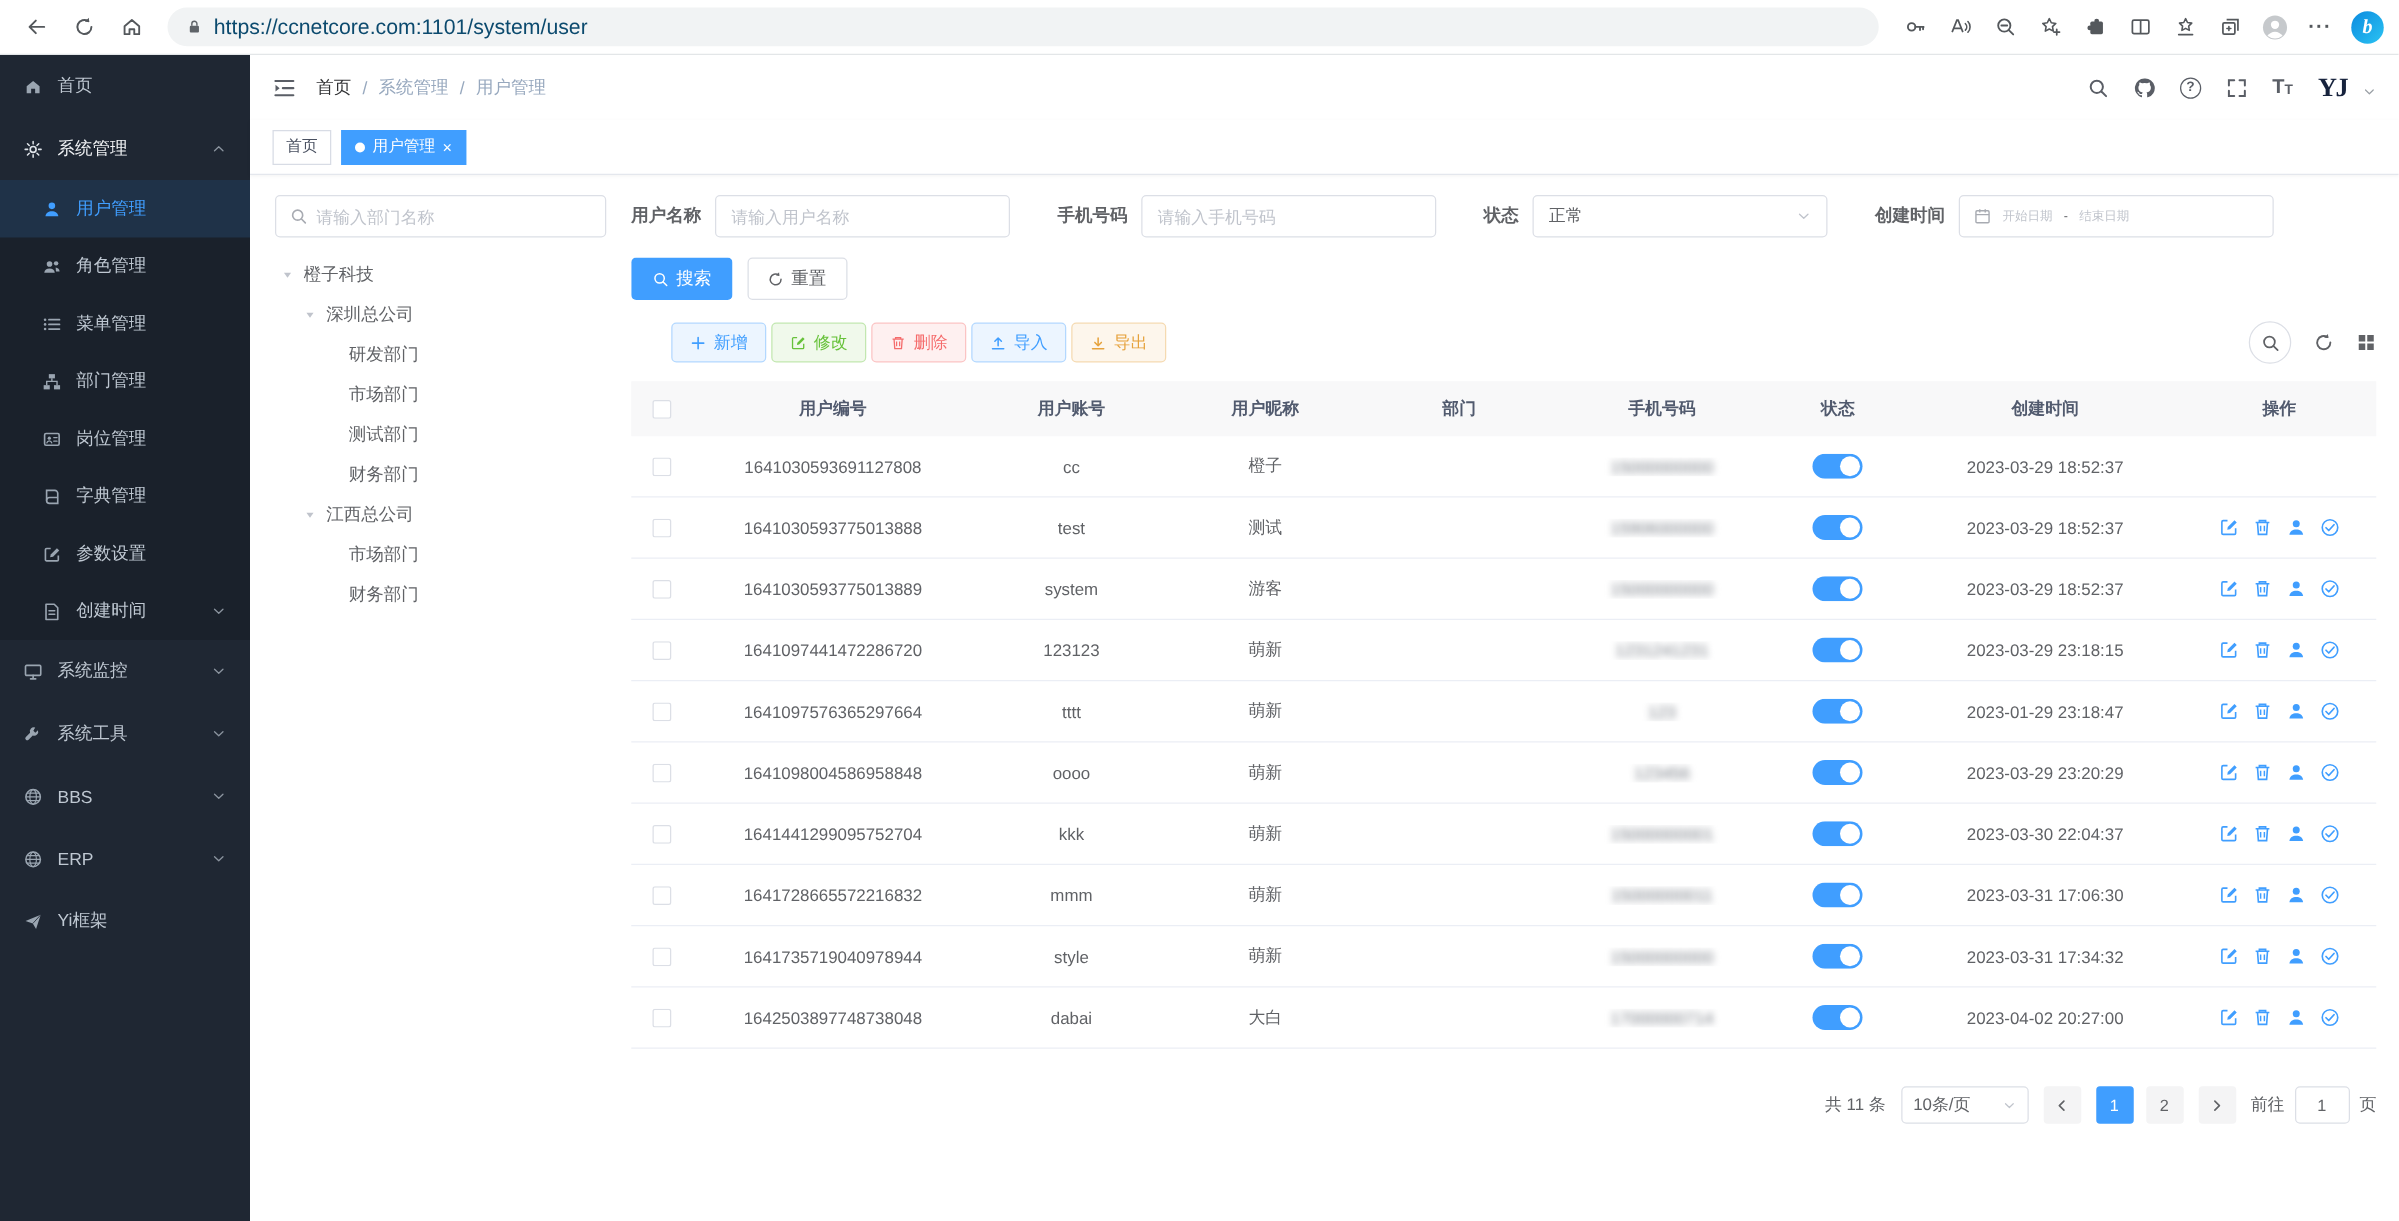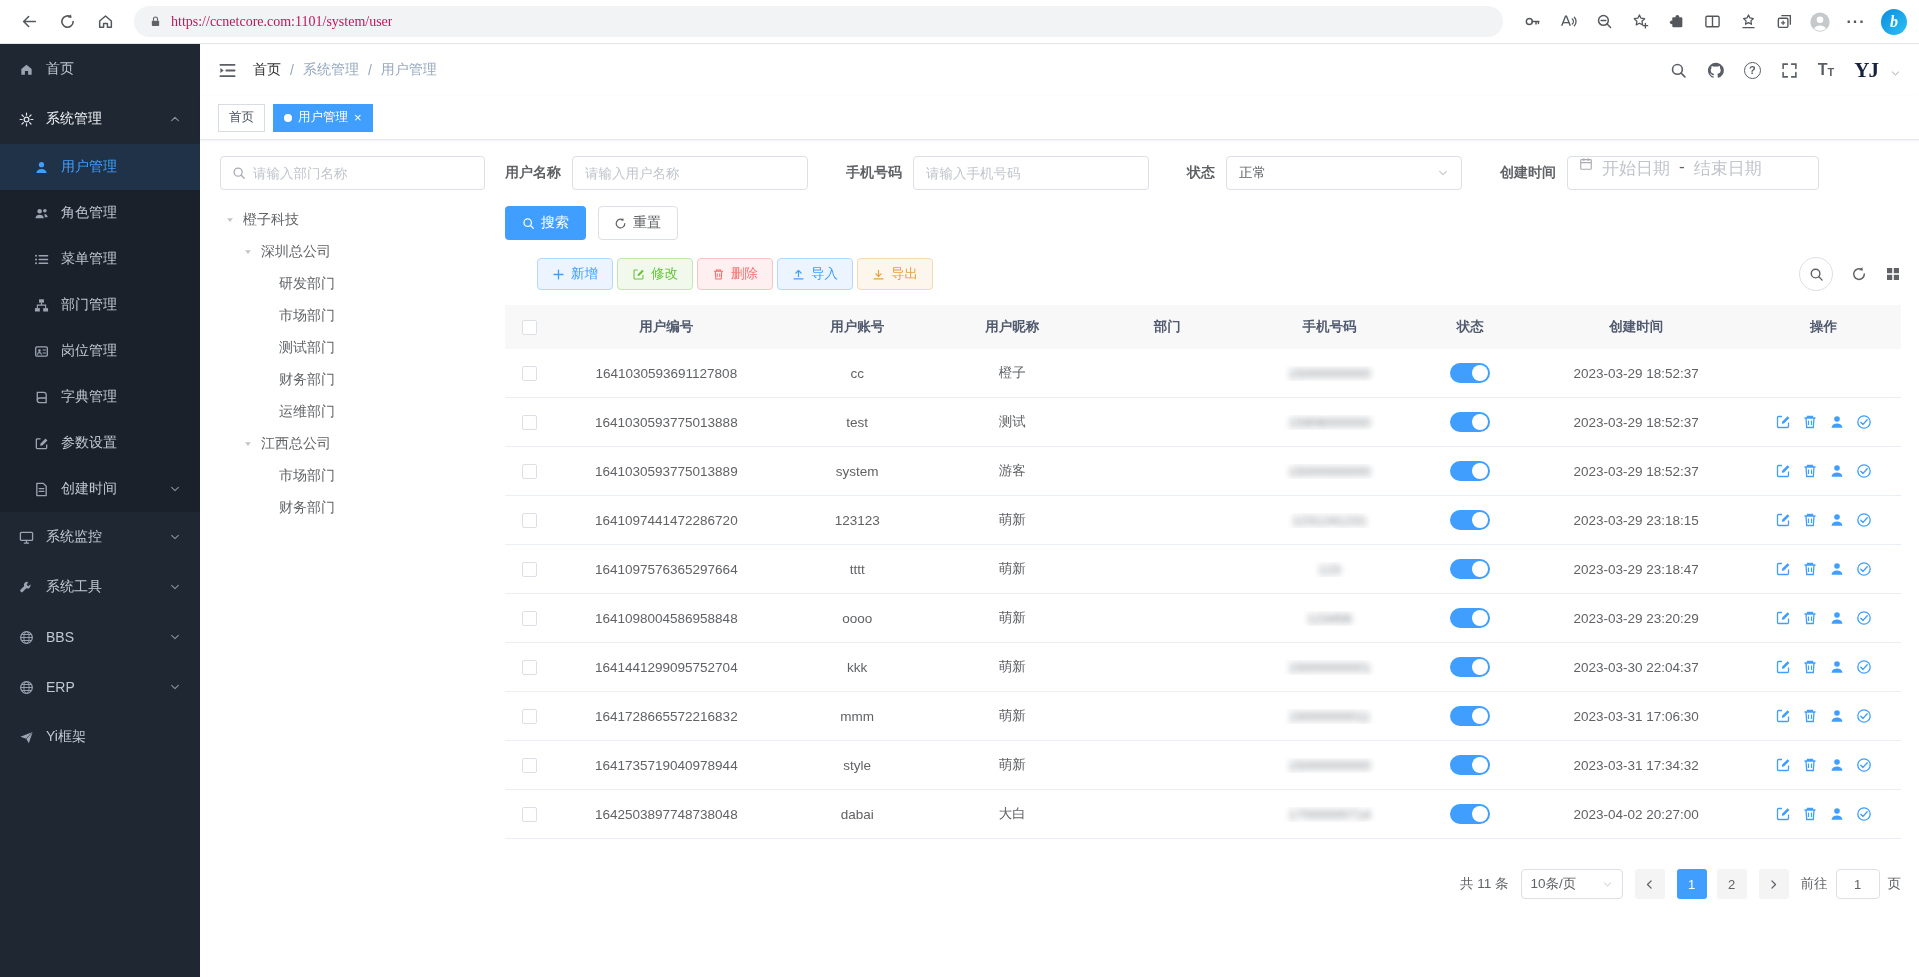--- a/index.html
+++ b/index.html
@@ -7,21 +7,21 @@
   svg { display:block; }
   input { font-family:inherit; }
   input::placeholder { color:#c0c4cc; }
 
   
   .browser-chrome { height:44px; display:flex; align-items:center; background:#fff; border-bottom:1px solid #e3e6e8; padding:0 12px; gap:4px; }
   .bricon { width:34px; height:32px; display:flex; align-items:center; justify-content:center; color:#54585c; border-radius:6px; flex-shrink:0; cursor:pointer; }
   .bricon svg { width:17px; height:17px; }
   .url-bar { flex:1; height:31px; background:#f1f3f4; border-radius:16px; display:flex; align-items:center; padding:0 15px; gap:9px; margin:0 8px; min-width:0; cursor:text; }
   .url-lock { color:#5f6368; } .url-lock svg { width:13px; height:13px; }
-  .url-text { font-size:14px; color:#be185d; white-space:nowrap; overflow:hidden;font-family:Liberation Serif, serif; }
+  .url-text { font-size:17px; color:#0c4a6e; white-space:nowrap; overflow:hidden; }
   .browser-right { display:flex; align-items:center; gap:2px; }
   .dots-ic { font-size:16px; font-weight:bold; letter-spacing:1px; color:#54585c; }
   .avatar-ic svg { width:22px; height:22px; }
   .bing { width:26px; height:26px; border-radius:50%; background:linear-gradient(135deg,#0b8be0,#2bc3f2); color:#fff; display:flex; align-items:center; justify-content:center; font-weight:bold; font-style:italic; font-size:16px; margin-left:6px; cursor:pointer; font-family:"Liberation Serif",serif; }
 
   
   .app { display:flex; height:933px; }
   .sidebar { width:200px; flex-shrink:0; background:#1f2733; color:#aab4bf; display:flex; flex-direction:column; overflow:hidden; }
   .logo-row { height:58px; display:flex; align-items:center; gap:10px; padding:0 16px; flex-shrink:0; }
   .logo-row svg { width:22px; height:22px; }
@@ -75,21 +75,21 @@
 
   .table-panel { flex:1; min-width:0; display:flex; flex-direction:column; }
 
   
   .filter-row { display:flex; align-items:center; gap:38px; flex-shrink:0; }
   .f-group { display:flex; align-items:center; gap:11px; }
   .f-label { font-weight:bold; color:#606266; font-size:14px; white-space:nowrap; }
   .f-input { width:236px; height:34px; border:1px solid #dcdfe6; border-radius:4px; padding:16px 12px; font-size:13.5px; color:#ec4899; outline:none; background:#fff; }
   .f-select { width:236px; height:34px; border:1px solid #dcdfe6; border-radius:4px; padding:0 12px; display:flex; align-items:center; justify-content:space-between; font-size:13.5px; color:#606266; cursor:pointer; background:#fff; }
   .f-select .sel-caret { color:#c0c4cc; } .f-select .sel-caret svg { width:12px; height:12px; }
-  .f-date { width:252px; height:34px; border:1px solid #dcdfe6; border-radius:4px; padding:0 11px; display:flex; align-items:flex-start; gap:9px; font-size:17px; color:#c0c4cc; cursor:pointer; background:#fff; }
+  .f-date { width:252px; height:34px; border:1px solid #dcdfe6; border-radius:4px; padding:0 11px; display:flex; align-items:center; gap:9px; font-size:10px; color:#c0c4cc; cursor:pointer; background:#fff; }
   .f-date svg { width:14px; height:14px; color:#a8abb2; }
   .f-date .dsep { color:#606266; }
 
   
   .btn-row { margin-top:16px; display:flex; gap:12px; flex-shrink:0; }
   .btn { height:34px; padding:0 16px; border-radius:4px; font-size:14px; display:inline-flex; align-items:center; gap:6px; cursor:pointer; border:1px solid transparent; white-space:nowrap;font-family:Liberation Mono, monospace; }
   .btn svg { width:13px; height:13px; }
   .btn-primary { background:#409eff; color:#fff; }
   .btn-plain { background:#fff; border-color:#dcdfe6; color:#606266;padding-left:15px; }
 
@@ -513,28 +513,20 @@
               <span>测试部门</span>
             </div>
             <div class="tree-node" style="padding-left: 40px;">
               <span class="tree-caret leaf">
                 <svg viewBox="0 0 16 16">
                   <path d="M4.2 5.5h7.6L8 10.8Z" fill="currentColor"></path>
                 </svg>
               </span>
               <span>财务部门</span>
             </div>
-            <div class="tree-node" style="padding-left: 40px;">
-              <span class="tree-caret leaf">
-                <svg viewBox="0 0 16 16">
-                  <path d="M4.2 5.5h7.6L8 10.8Z" fill="currentColor"></path>
-                </svg>
-              </span>
-              <span>运维部门</span>
-            </div>
             <div class="tree-node" style="padding-left: 22px;">
               <span class="tree-caret">
                 <svg viewBox="0 0 16 16">
                   <path d="M4.2 5.5h7.6L8 10.8Z" fill="currentColor"></path>
                 </svg>
               </span>
               <span>江西总公司</span>
             </div>
             <div class="tree-node" style="padding-left: 40px;">
               <span class="tree-caret leaf">
@@ -903,21 +895,21 @@
                 <div class="cell col-dept">
                   <span></span>
                 </div>
                 <div class="cell col-phone">
                   <span class="phone-blur">123</span>
                 </div>
                 <div class="cell col-status">
                   <span class="switch"></span>
                 </div>
                 <div class="cell col-created">
-                  <span>2023-03-29 23:18:47</span>
+                  <span>2023-01-29 23:18:47</span>
                 </div>
                 <div class="cell col-ops">
                   <span class="ops-wrap">
                     <span class="op-icon">
                       <svg viewBox="0 0 16 16">
                         <path d="M13.5 8.5v4a1 1 0 0 1-1 1h-9a1 1 0 0 1-1-1v-9a1 1 0 0 1 1-1H7" fill="none" stroke="currentColor" stroke-width="1.3"></path>
                         <path d="m6.8 9.8.4-2.2 5.4-5.4 1.8 1.8-5.4 5.4-2.2.4Z" fill="currentColor"></path>
                       </svg>
                     </span>
                     <span class="op-icon">

